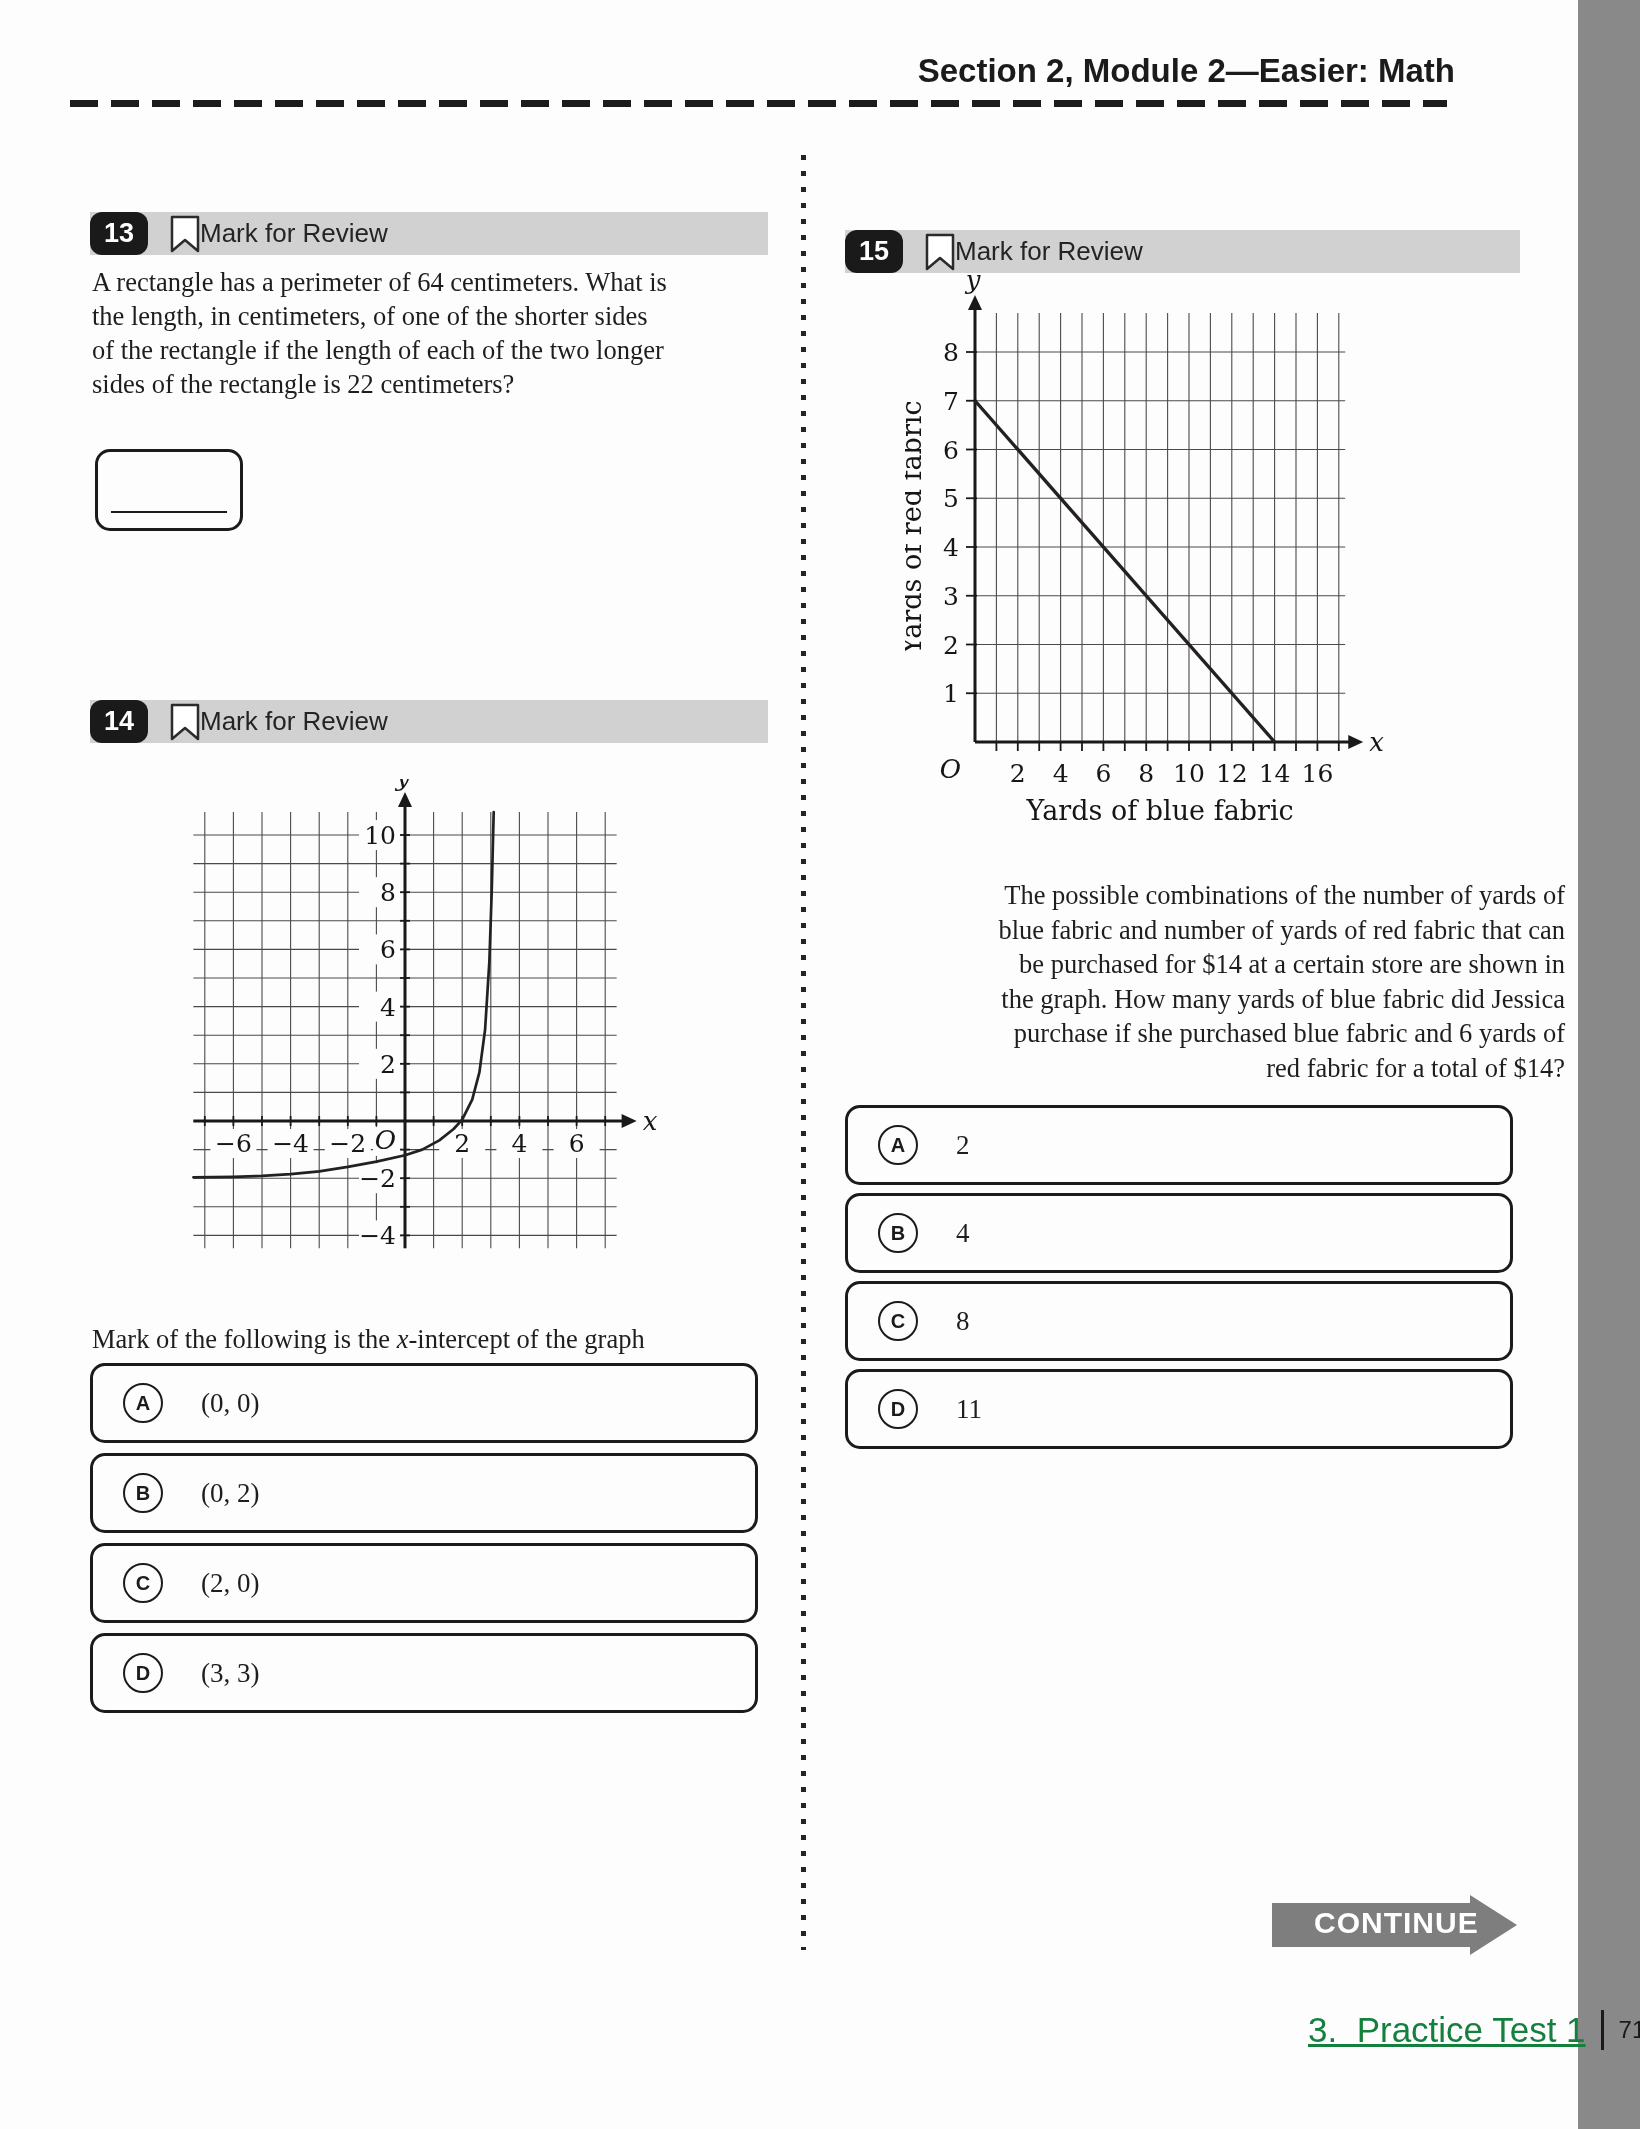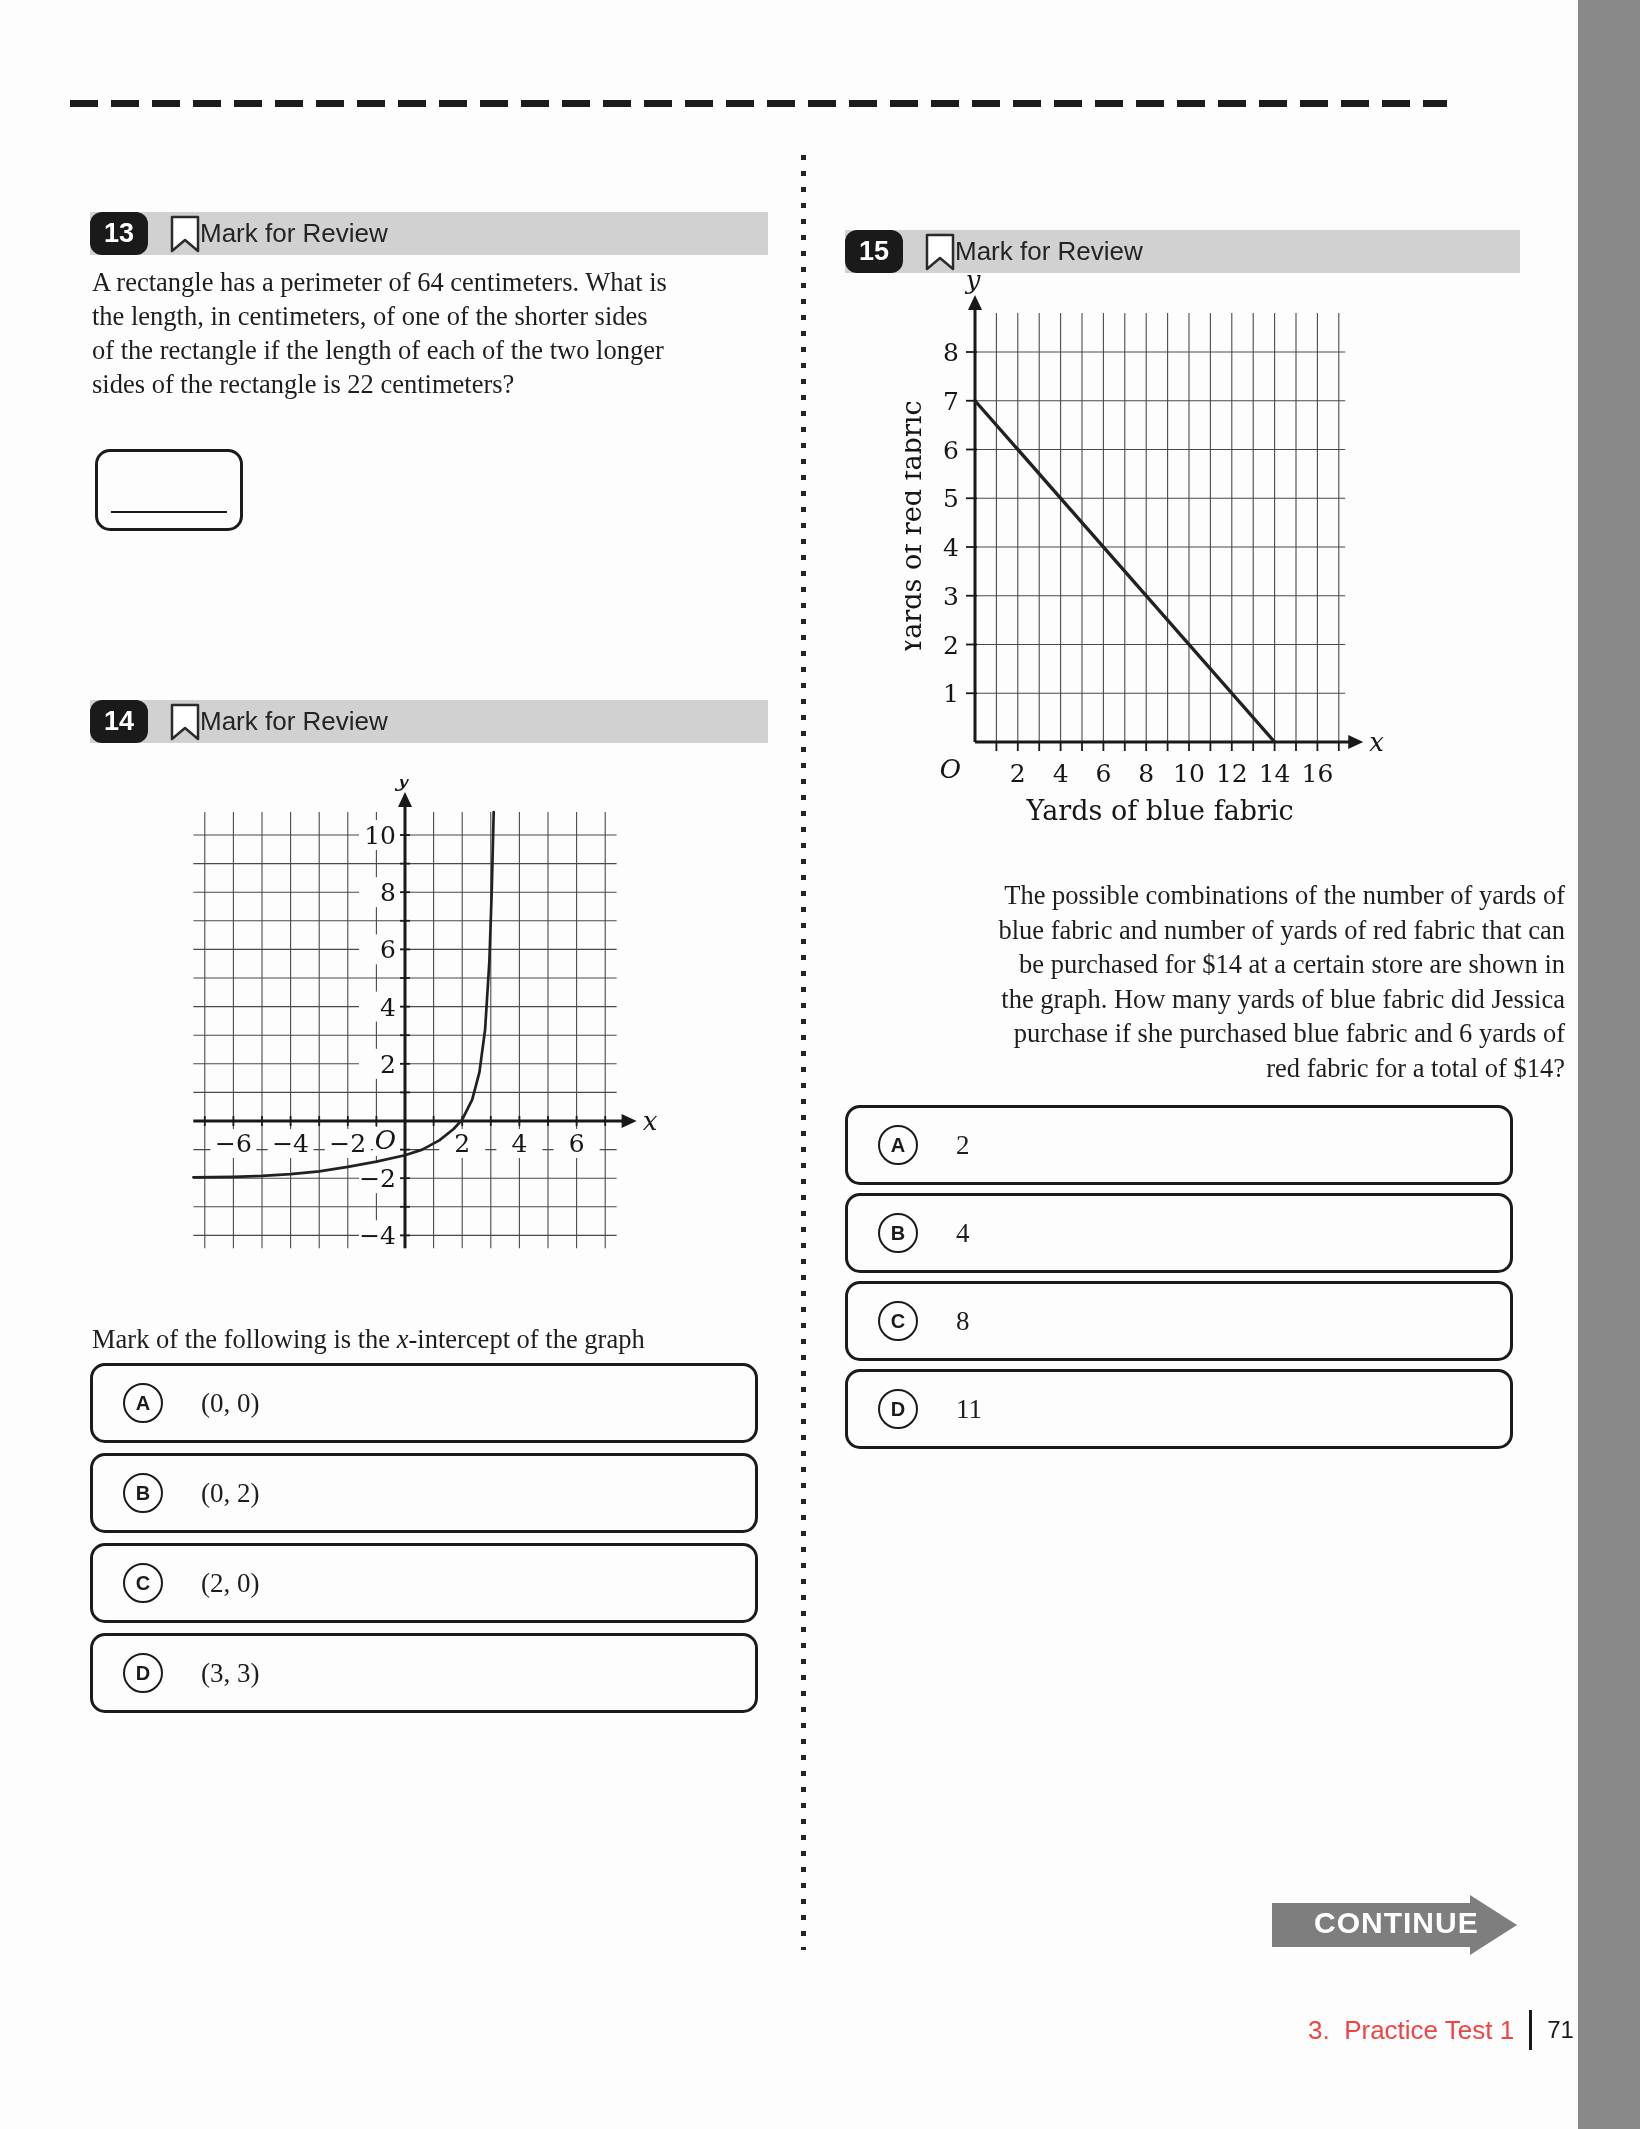--- a/index.html
+++ b/index.html
@@ -46,31 +46,32 @@
   .curve{fill:none;stroke:#242020;stroke-width:2.7;stroke-linejoin:round;stroke-linecap:round;}
   .dataline{stroke:#242020;stroke-width:3.4;}
   svg .num{font-family:"DejaVu Serif","Liberation Serif",serif;font-size:25px;fill:#161616;}
   svg .it{font-family:"DejaVu Serif","Liberation Serif",serif;font-style:italic;font-size:26px;fill:#161616;}
   svg .axtitle{font-family:"DejaVu Serif","Liberation Serif",serif;font-size:27px;fill:#161616;}
 
   .continue-wrap{position:absolute;left:1270px;top:1890px;width:250px;height:70px;cursor:pointer;}
   .continue-label{position:absolute;left:22px;top:16px;color:#ffffff;font-size:30px;font-weight:bold;
                   letter-spacing:1px;margin-left:22px;}
   .footer{position:absolute;left:1308px;top:2010px;display:flex;align-items:center;}
-  .footer .plabel{font-size:26px;color:#ef4444;white-space:pre;}
+  .footer .plabel{font-size:35px;color:#15803d;white-space:pre;text-decoration:underline;}
   .footer .fdiv{width:3px;height:40px;background:#1a1a1a;margin:0 15px;}
   .footer .pnum{font-size:24px;font-weight:normal;color:#1a1a1a;}
 </style>
 </head>
 <body>
 
 <div class="page">
 
   <div class="edge-bar"></div>
 
+  <div class="page-title">Section 2, Module 2—Easier: Math</div>
   <div class="rule-dashed"></div>
   <div class="divider-dotted"></div>
 
   <div class="qbar" style="left:90px;top:212px;width:678px;">
     <div class="qnum">13</div>
     <svg class="bookmark" width="30" height="38" viewBox="0 0 30 38">
       <path d="M2,2 h26 v34 l-13,-11 l-13,11 z" fill="#ffffff" stroke="#2b2b2b" stroke-width="2.5" stroke-linejoin="round"></path>
     </svg>
     <span class="mark-label">Mark for Review</span>
   </div>

